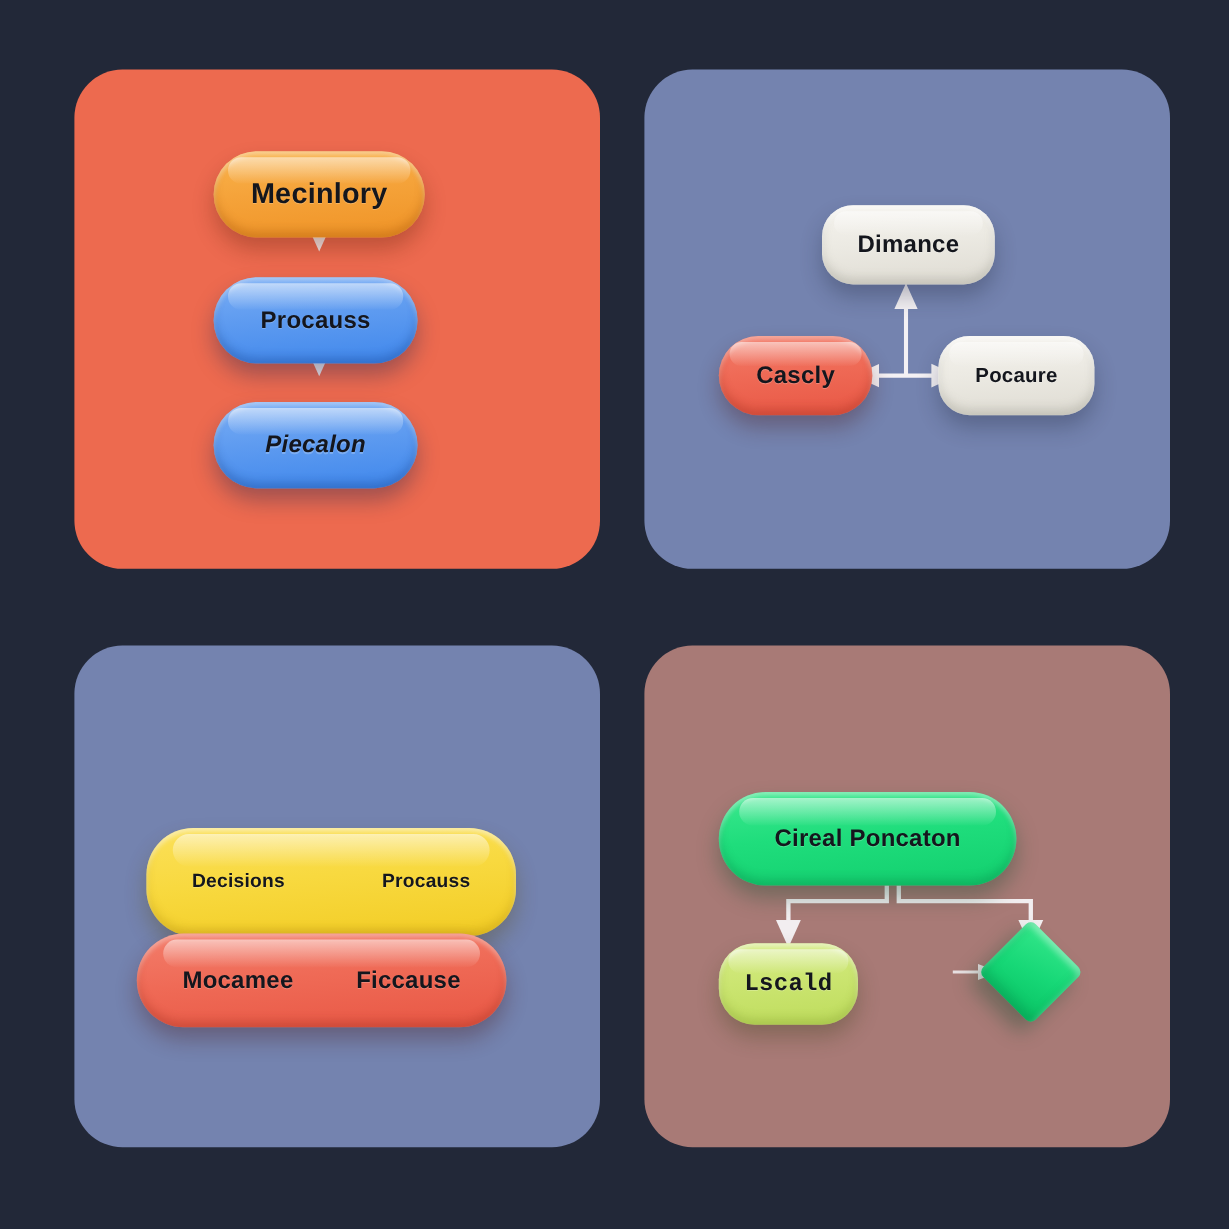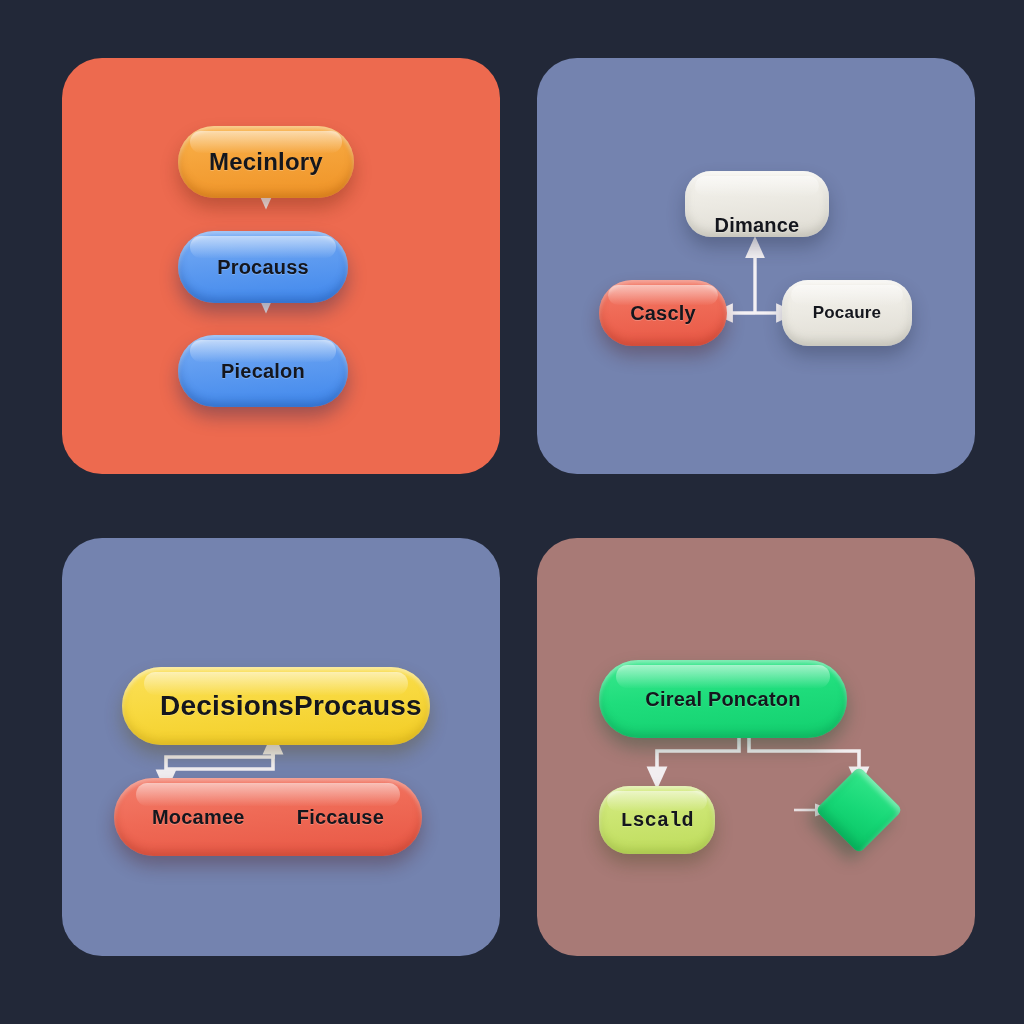--- a/index.html
+++ b/index.html
@@ -168,41 +168,41 @@
       <div class="node n-orange" style="left:116px; top:68px; width:176px; height:72px; border-radius:36px; font-size:24px;">
         <span class="sheen"></span>
         <span class="lbl">Mecinlory</span>
       </div>
 
       <div class="node n-blue" style="left:116px; top:173px; width:170px; height:72px; border-radius:36px; font-size:20px;">
         <span class="sheen"></span>
         <span class="lbl">Procauss</span>
       </div>
 
-      <div class="node n-blue" style="left:116px; top:277px; width:170px; height:72px; border-radius:36px; font-size:20px;">
+      <div class="node n-blue" style="left:116px; top:277px; width:170px; height:72px; border-radius:36px; font-size:20px;font-style:italic;">
         <span class="sheen"></span>
         <span class="lbl">Piecalon</span>
       </div>
     </div>
 
     <div class="panel p-tr">
       <div class="panel-inner" style="background:#7483af;"></div>
 
       <svg class="conn" viewBox="0 0 438 416">
         <defs>
           <marker id="ah-tr" markerWidth="7" markerHeight="7" refX="3.2" refY="3.3" orient="auto">
             <path d="M0,0.4 L6.4,3.3 L0,6.2 z" fill="#f4f1f4"></path>
           </marker>
         </defs>
         <line x1="218" y1="255" x2="218" y2="189" stroke="#f4f1f4" stroke-width="3.4" marker-end="url(#ah-tr)"></line>
         <line x1="218" y1="255" x2="185" y2="255" stroke="#f4f1f4" stroke-width="3.4" marker-end="url(#ah-tr)"></line>
         <line x1="218" y1="255" x2="250" y2="255" stroke="#f4f1f4" stroke-width="3.4" marker-end="url(#ah-tr)"></line>
       </svg>
 
-      <div class="node n-cream" style="left:148px; top:113px; width:144px; height:66px; border-radius:26px; font-size:20px;align-items:flex-end;">
+      <div class="node n-cream" style="left:148px; top:113px; width:144px; height:66px; border-radius:26px; font-size:20px;">
         <span class="sheen"></span>
         <span class="lbl">Dimance</span>
       </div>
 
       <div class="node n-red" style="left:62px; top:222px; width:128px; height:66px; border-radius:33px; font-size:20px;">
         <span class="sheen"></span>
         <span class="lbl">Cascly</span>
       </div>
 
       <div class="node n-cream" style="left:245px; top:222px; width:130px; height:66px; border-radius:26px; font-size:17px;">
@@ -217,21 +217,21 @@
       <svg class="conn" viewBox="0 0 438 418">
         <defs>
           <marker id="ah-bl" markerWidth="7" markerHeight="7" refX="3.2" refY="3.3" orient="auto">
             <path d="M0,0.4 L6.4,3.3 L0,6.2 z" fill="#f1eff2"></path>
           </marker>
         </defs>
         <path d="M 211,207 L 211,219 L 104,219 L 104,243" fill="none" stroke="#f1eff2" stroke-width="3.6" stroke-linejoin="miter" marker-end="url(#ah-bl)"></path>
         <path d="M 104,231 L 211,231 L 211,205" fill="none" stroke="#f1eff2" stroke-width="3.6" stroke-linejoin="miter" marker-end="url(#ah-bl)"></path>
       </svg>
 
-      <div class="node n-yellow dual" style="left:60px; top:129px; width:308px; height:78px; border-radius:39px; font-size:28px;">
+      <div class="node n-yellow dual" style="left:60px; top:152px; width:308px; height:90px; border-radius:39px; font-size:16px;">
         <span class="sheen"></span>
         <span class="lbl">Decisions</span>
         <span class="lbl">Procauss</span>
       </div>
 
       <div class="node n-red dual" style="left:52px; top:240px; width:308px; height:78px; border-radius:39px; font-size:20px;">
         <span class="sheen"></span>
         <span class="lbl">Mocamee</span>
         <span class="lbl">Ficcause</span>
       </div>

